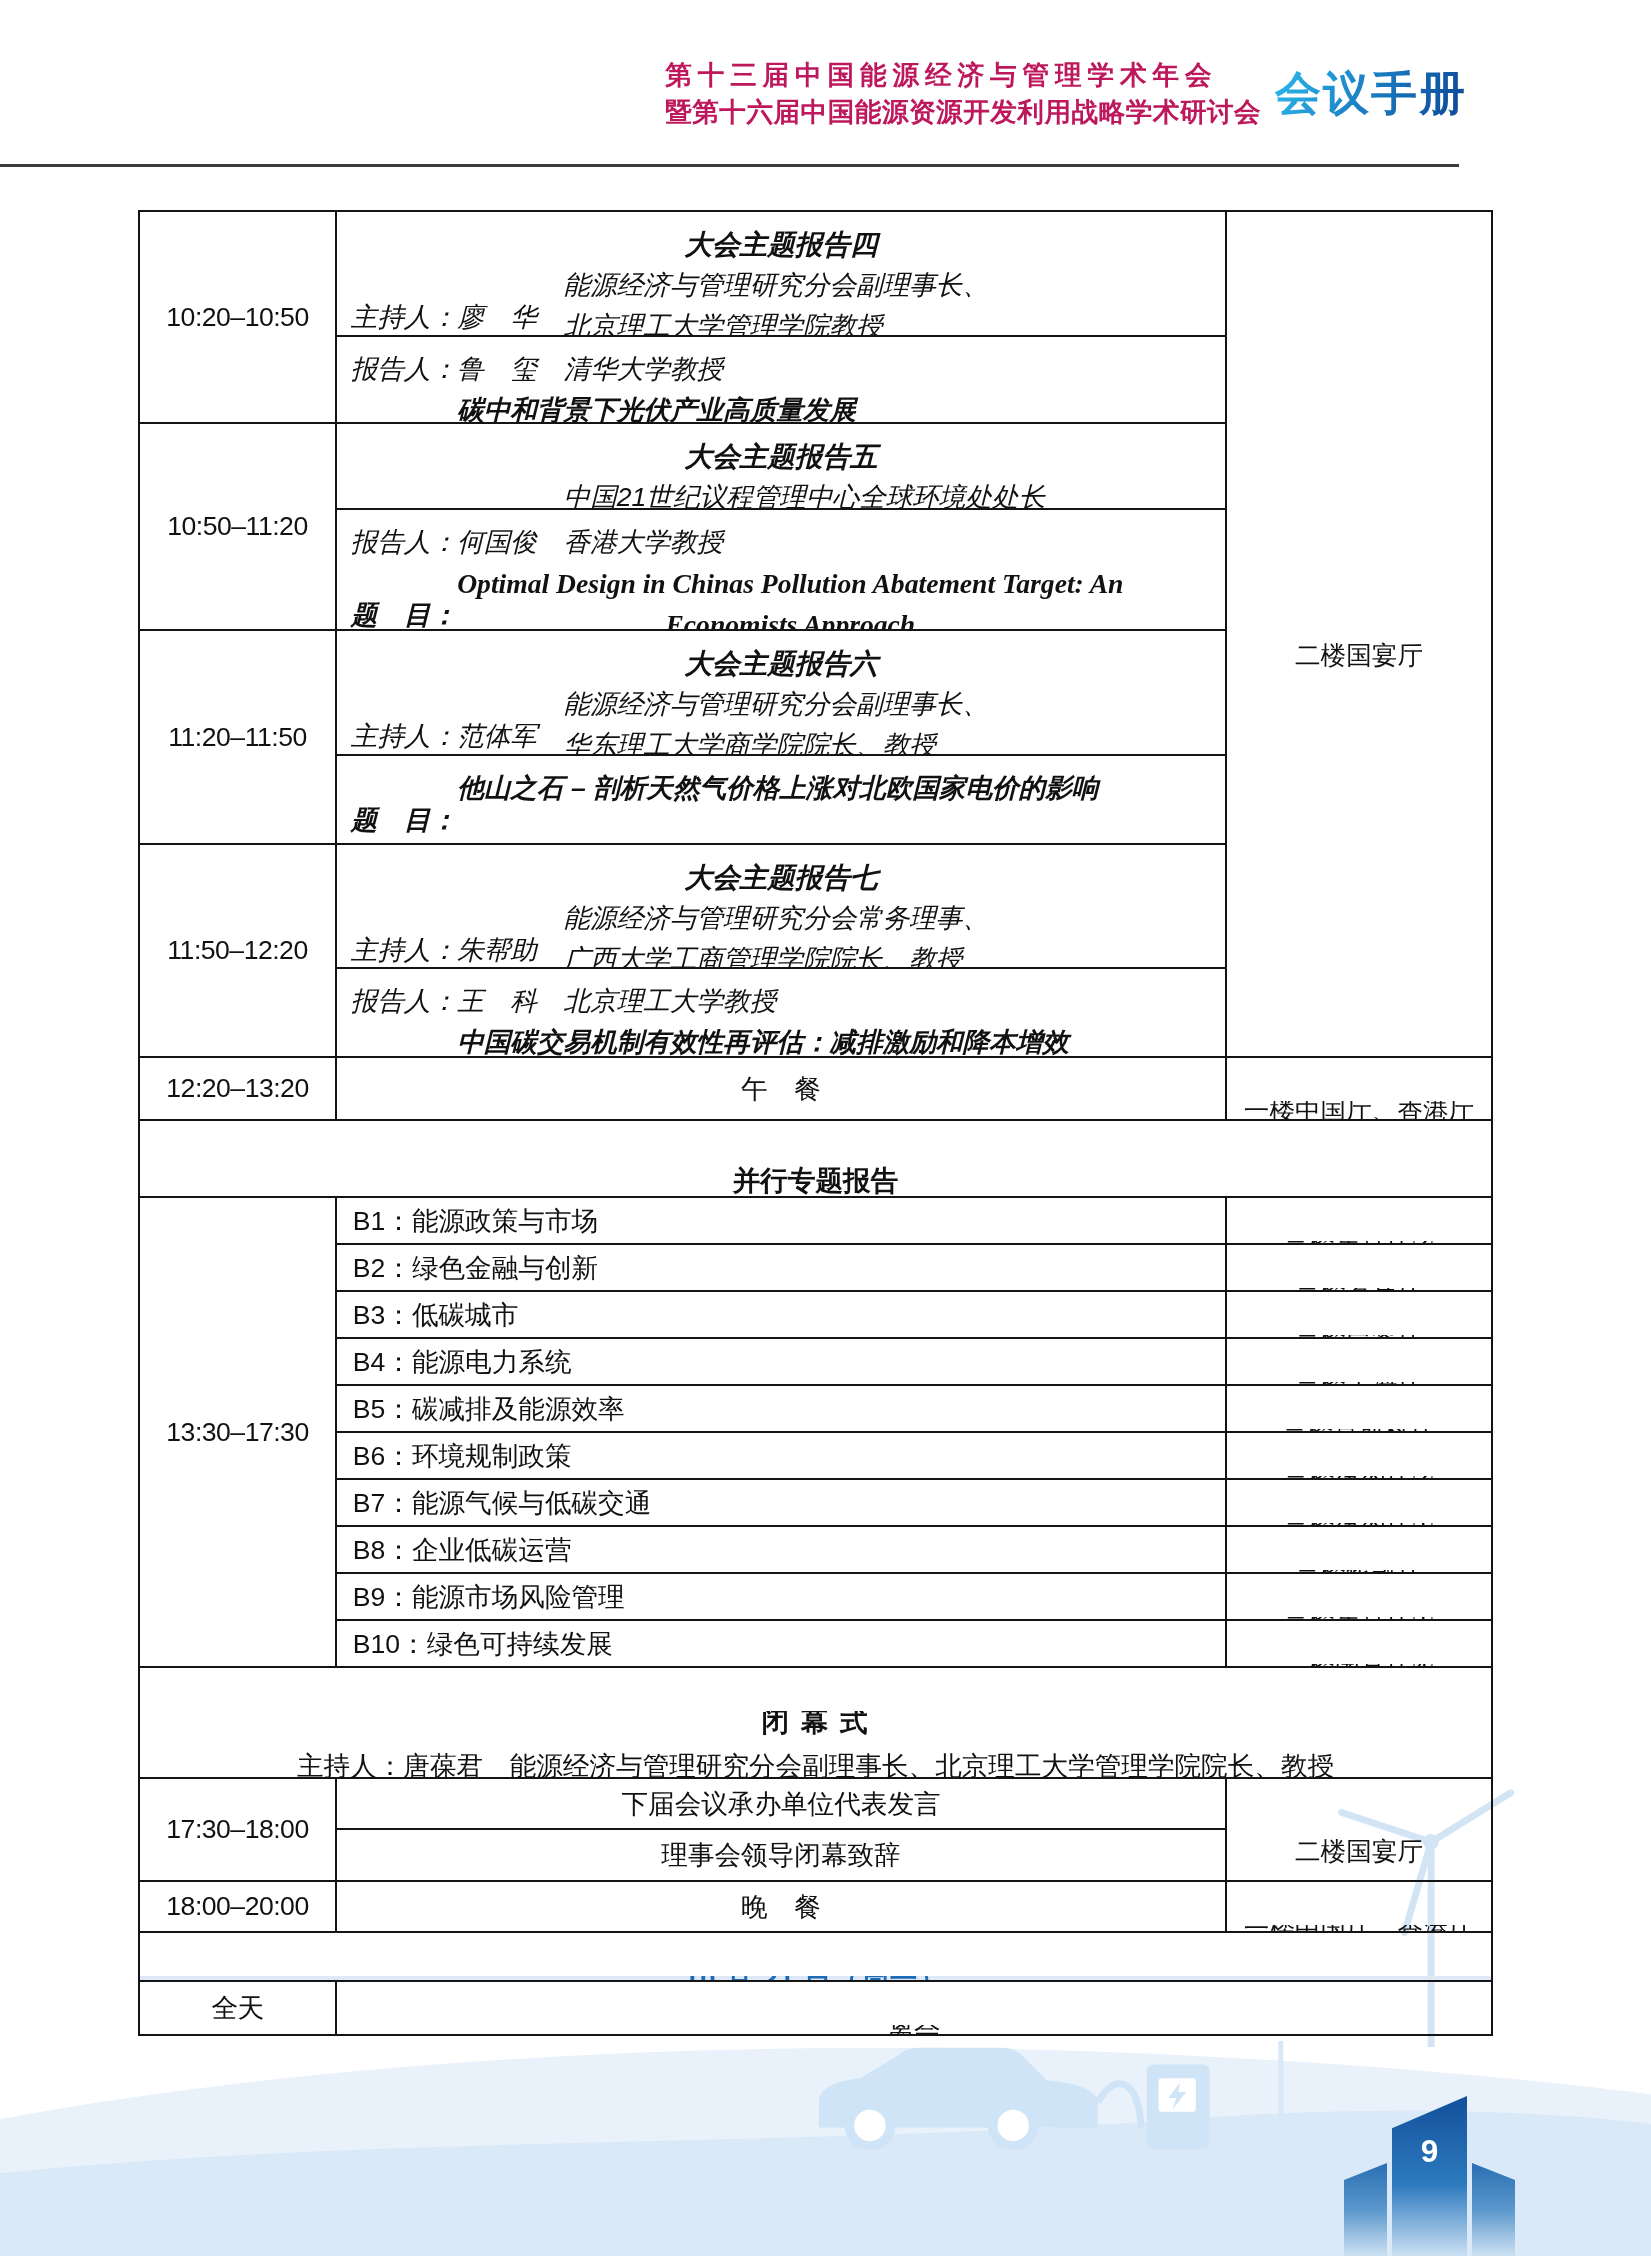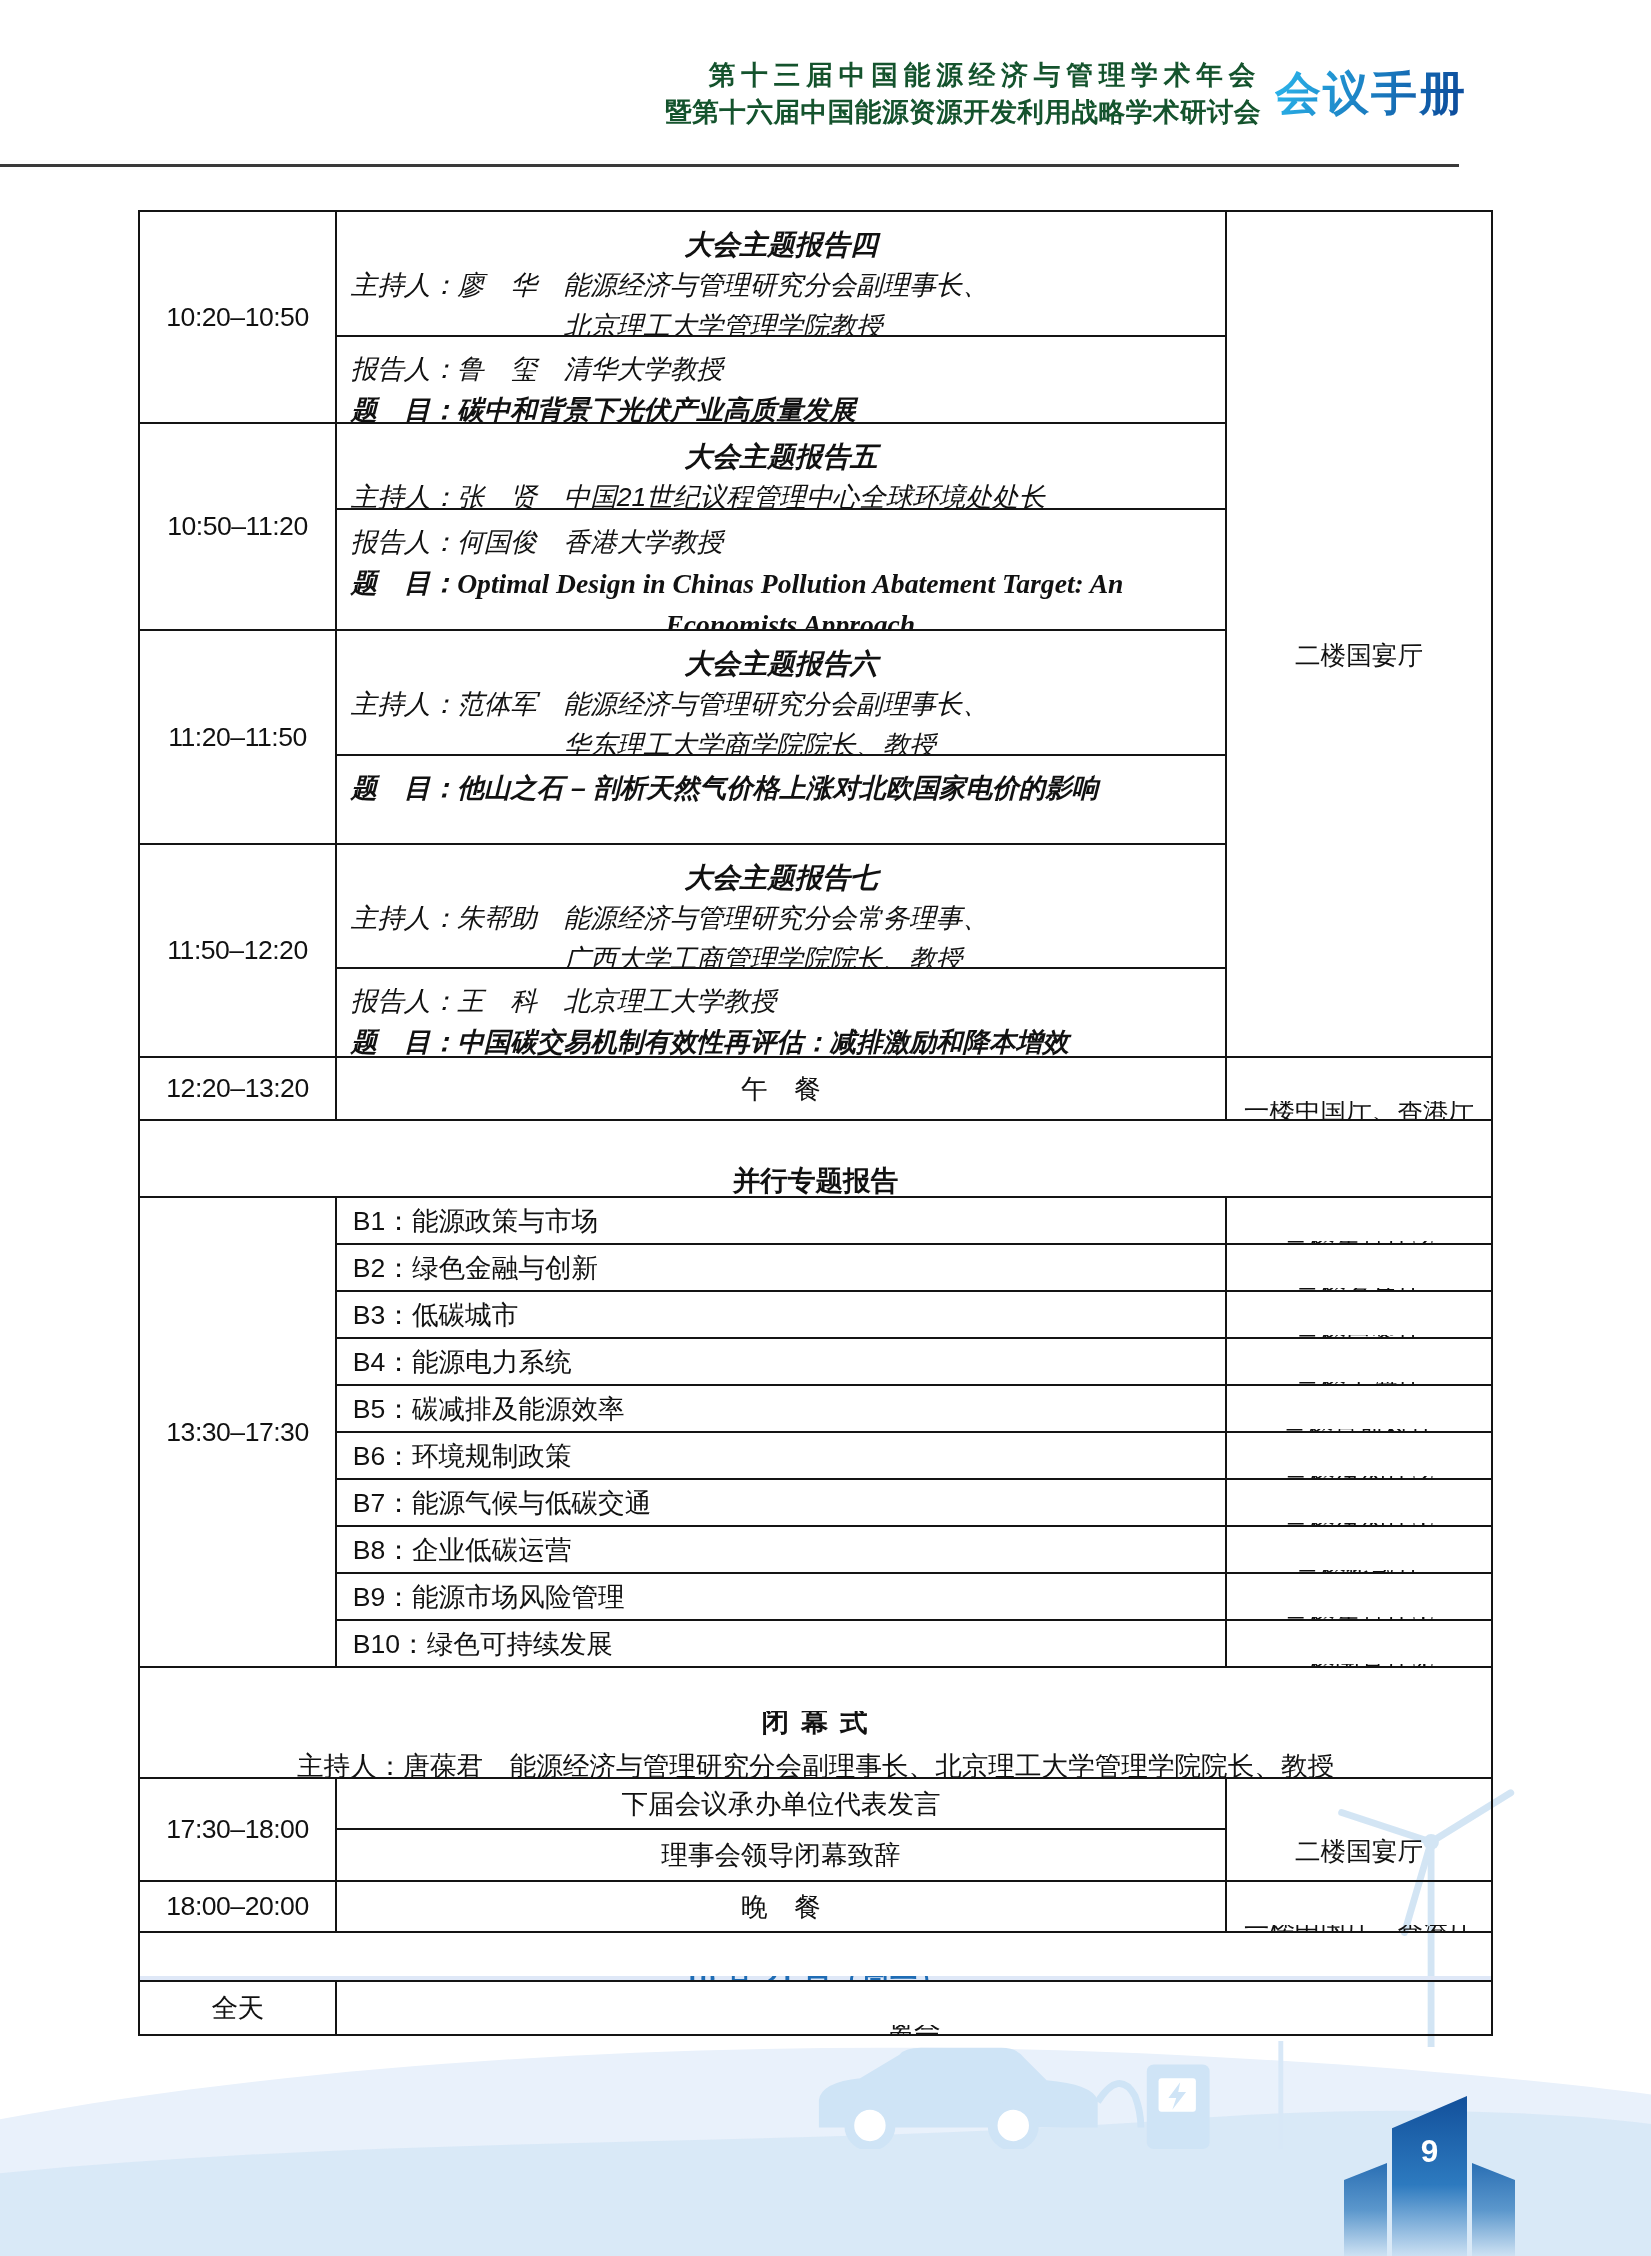--- a/index.html
+++ b/index.html
@@ -18,21 +18,21 @@
   .ev-illus{position:absolute;left:808px;top:2041px;width:493px;height:108px;z-index:0;}
   .building{position:absolute;left:1344px;top:2096px;width:173px;height:161px;z-index:2;}
   .building .bar{position:absolute;bottom:0;}
   .bar-main{left:48px;width:75px;height:161px;background:linear-gradient(180deg,#12509b 0%,#2d7abf 55%,rgba(120,170,215,.12) 100%);clip-path:polygon(0 20%,100% 0,100% 100%,0 100%);}
   .bar-left{left:0;width:43px;height:94px;background:linear-gradient(180deg,#2a6fb4 0%,#5b97cc 50%,rgba(130,175,215,.1) 100%);clip-path:polygon(0 18%,100% 0,100% 100%,0 100%);}
   .bar-right{left:128px;width:43px;height:94px;background:linear-gradient(180deg,#2a6fb4 0%,#5b97cc 50%,rgba(130,175,215,.1) 100%);clip-path:polygon(0 0,100% 18%,100% 100%,0 100%);}
   .pagenum{position:absolute;left:48px;top:37px;width:75px;text-align:center;color:#fff;font-size:31.5px;font-weight:bold;}
 
   
   .hdr{position:absolute;top:57px;right:185px;display:flex;align-items:center;gap:13.8px;z-index:1;}
-  .hdr-lines{text-align:right;color:#14532d;}
+  .hdr-lines{color:#be185d;}
   .hdr-l1{font-size:26.6px;font-weight:bold;letter-spacing:5.9px;line-height:37px;white-space:nowrap;}
   .hdr-l2{font-size:26.6px;font-weight:bold;letter-spacing:0.5px;line-height:37px;white-space:nowrap;}
   .manual{font-size:46px;font-weight:900;letter-spacing:2px;white-space:nowrap;color:#1887cd;}
   @supports (-webkit-background-clip:text){
     .manual{background:linear-gradient(110deg,var(--accent1) 5%,var(--accent2) 90%);-webkit-background-clip:text;background-clip:text;color:transparent;}
   }
   .hdr-rule{position:absolute;top:164px;left:0;width:1459px;height:3px;background:var(--rule);z-index:1;}
 
   
   .sched{position:absolute;left:138px;top:210px;width:1355px;box-sizing:border-box;
@@ -43,21 +43,21 @@
     color:#111;}
   .cell{border-right:2px solid var(--border);border-bottom:2px solid var(--border);box-sizing:border-box;overflow:hidden;background:transparent;}
   .nbr{border-right:none;margin-top:43px;}
   .nbb{border-bottom:none;}
   .t-cell{display:flex;align-items:center;justify-content:center;font-size:26.6px;letter-spacing:-0.5px;}
   .v-cell{display:flex;align-items:center;justify-content:center;font-size:25.6px;text-align:center;}
   .c-cell{display:flex;align-items:center;justify-content:center;font-size:26.6px;}
   .sess{padding-top:12px;font-style:italic;}
   .s-title{text-align:center;font-weight:bold;font-size:27.6px;line-height:41px;}
   .s-line{display:flex;font-size:26.6px;line-height:41px;padding-left:13.8px;}
-  .s-lbl{white-space:pre;flex:none;}
+  .s-lbl{white-space:pre;flex:none;margin-top:32px;}
   .s-affils > div{line-height:41px;}
   .s-affils > div:empty{display:none;}
   .topic-line{font-weight:bold;}
   .topic-line:empty{display:none;}
   .topic .s-lbl{font-weight:bold;}
   .en{font-family:"Liberation Serif","DejaVu Serif",serif;font-size:27.6px;text-align:center;}
   .par-hdr{display:flex;align-items:center;justify-content:center;font-weight:bold;font-size:27.6px;}
   .b-cell{display:flex;align-items:center;font-size:26.6px;padding-left:15.8px;}
   .closing{display:flex;flex-direction:column;align-items:center;justify-content:center;text-align:center;}
   .closing-title{font-weight:bold;font-size:27.6px;line-height:45px;letter-spacing:2px;}

